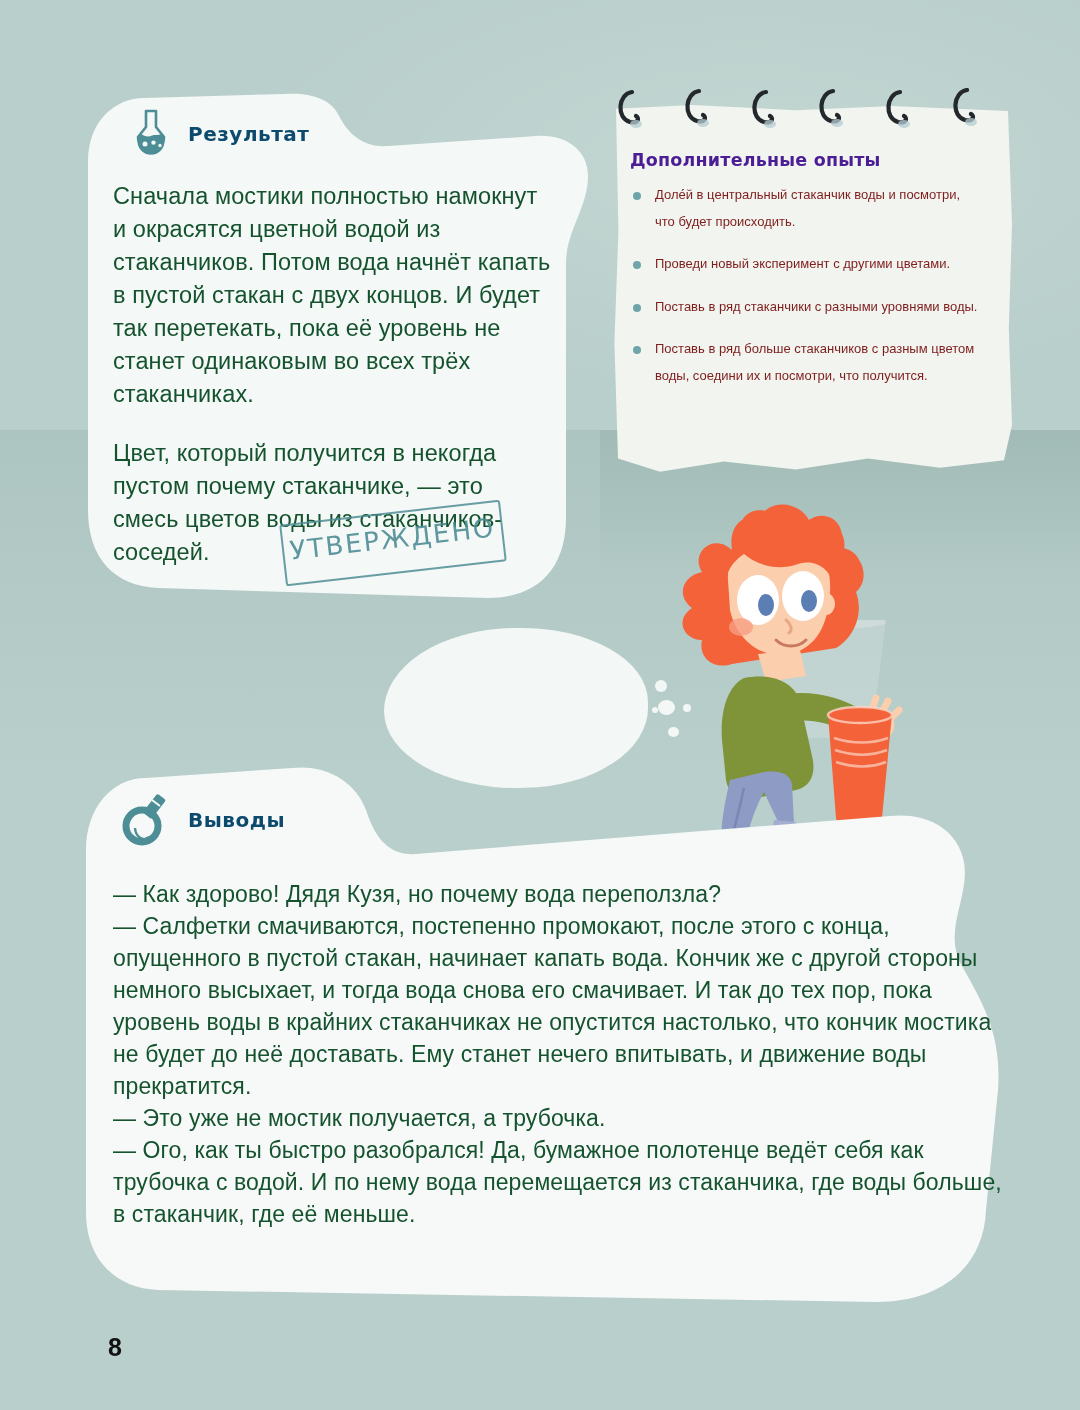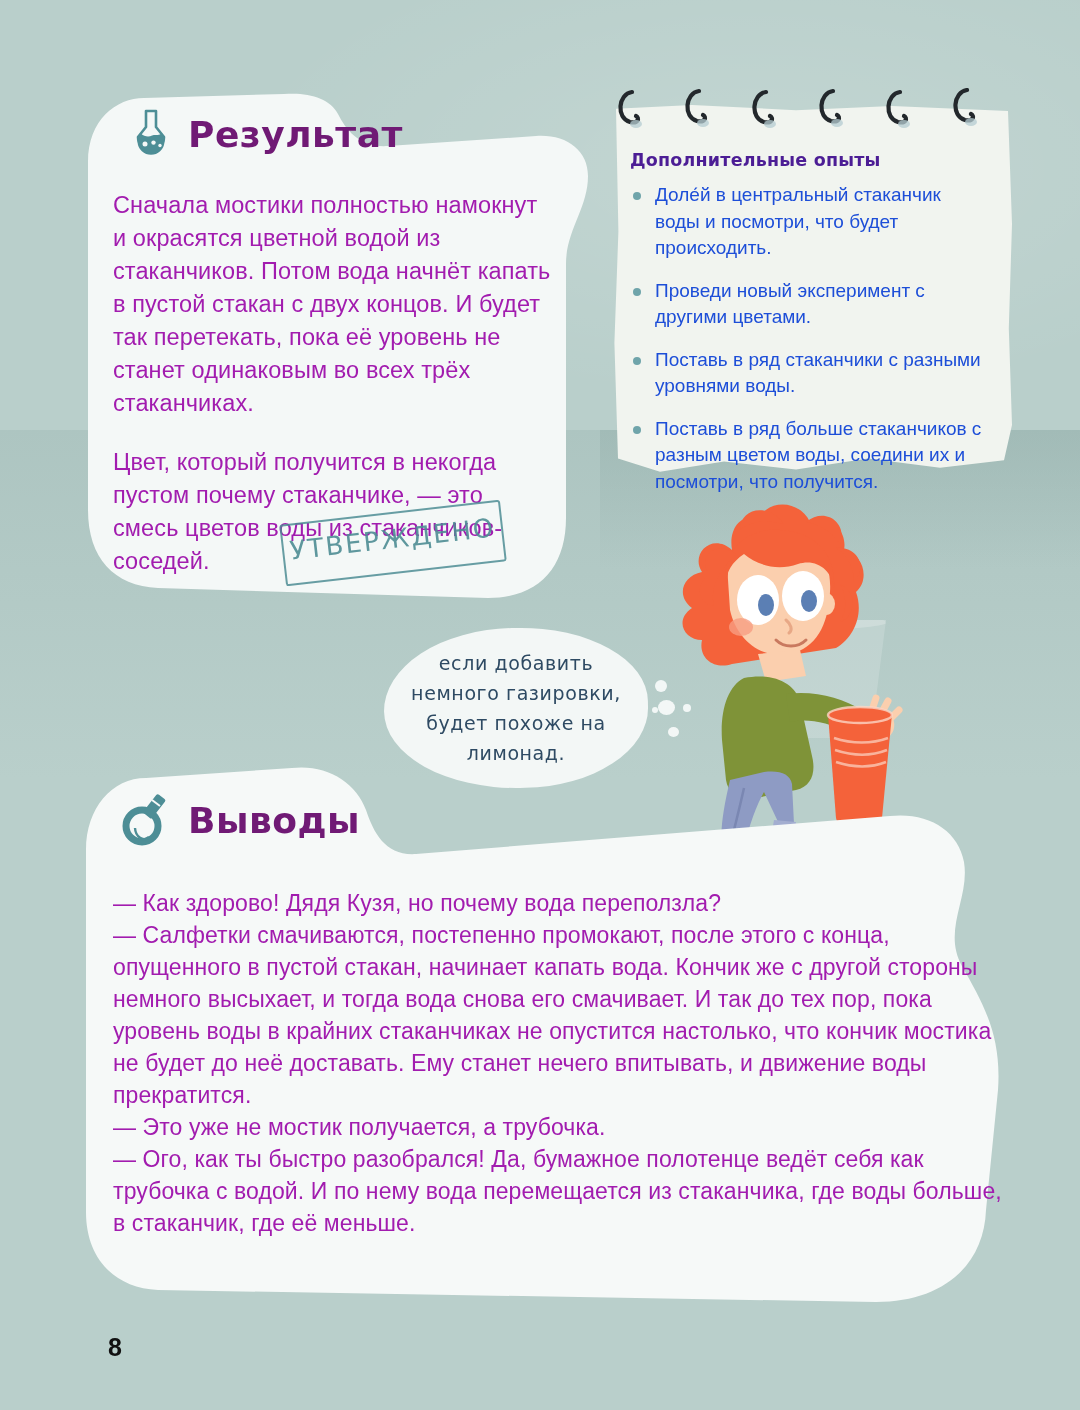--- a/index.html
+++ b/index.html
@@ -25,29 +25,29 @@
     position:absolute;left:88px;top:58px;width:500px;height:540px;
     background:#f4f8f7;
     filter:drop-shadow(0 0 0 rgba(0,0,0,0));
   }
   .blob-top{
     -webkit-clip-path:path("M56,40 C28,40 0,62 0,104 L0,452 C0,500 26,528 70,530 L400,540 C452,540 478,508 478,460 L478,206 C478,172 500,150 500,118 C500,92 478,76 448,78 L300,88 C272,90 258,72 250,56 C242,40 220,34 196,36 Z");
     clip-path:path("M56,40 C28,40 0,62 0,104 L0,452 C0,500 26,528 70,530 L400,540 C452,540 478,508 478,460 L478,206 C478,172 500,150 500,118 C500,92 478,76 448,78 L300,88 C272,90 258,72 250,56 C242,40 220,34 196,36 Z");
   }
   .section-head{position:absolute;display:flex;align-items:center;gap:14px;}
   .section-title{
-    color:#701a75;font-size:36px;font-weight:bold;letter-spacing:.5px;
+    color:#0c4a6e;font-size:20px;font-weight:bold;letter-spacing:.5px;
     font-family:"DejaVu Sans", sans-serif;
   }
   .head-result{left:128px;top:108px;}
   .head-concl{left:122px;top:790px;}
 
   .body-text{
-    position:absolute;color:#a21caf;
-    font-size:23.5px;line-height:33px;letter-spacing:.1px;margin-top:9px;
+    position:absolute;color:#14532d;
+    font-size:23.5px;line-height:33px;letter-spacing:.1px;
   }
   .result-text{left:113px;top:180px;width:440px;}
   .result-text p{margin:0 0 26px 0;}
 
   
   .stamp{
     position:absolute;left:282px;top:512px;width:222px;height:62px;
     transform:rotate(-6.5deg);
   }
   .stamp .frame{
@@ -73,21 +73,21 @@
     position:absolute;left:630px;top:150px;
     color:#4c1d95;font-size:17.5px;font-weight:bold;
     font-family:"DejaVu Sans", sans-serif;letter-spacing:.2px;
   }
   .notepad-list{
     position:absolute;left:630px;top:182px;width:352px;
     margin:0;padding:0;list-style:none;
   }
   .notepad-list li{
     position:relative;padding-left:25px;margin-bottom:16px;
-    font-size:19px;line-height:26.5px;color:#1d4ed8;
+    font-size:13px;line-height:26.5px;color:#7f1d1d;
   }
   .notepad-list li:before{
     content:"";position:absolute;left:3px;top:10px;
     width:8px;height:8px;border-radius:50%;background:#6fa4aa;
   }
   .spiral{position:absolute;top:88px;left:612px;width:400px;height:52px;}
 
   
   .bubble{
     position:absolute;left:384px;top:628px;width:264px;height:160px;
@@ -284,21 +284,20 @@
     <ellipse cx="220" cy="227" rx="32" ry="8" fill="#f4623a"></ellipse>
     <ellipse cx="220" cy="227" rx="32" ry="8" fill="none" stroke="#fbd6c6" stroke-width="2.5" opacity=".8"></ellipse>
     <path d="M194 250 C212 256 232 256 248 250" stroke="#fbd6c6" stroke-width="2.5" fill="none" opacity=".7"></path>
     <path d="M195 262 C213 268 232 268 247 262" stroke="#fbd6c6" stroke-width="2.5" fill="none" opacity=".7"></path>
     <path d="M196 274 C214 280 231 280 246 274" stroke="#fbd6c6" stroke-width="2.5" fill="none" opacity=".7"></path>
   </svg>
 
   <div class="bubble"></div>
   <div class="bubble-dot bubble-d1"></div>
   <div class="bubble-dot bubble-d2"></div>
-  <div class="bubble-text">если добавить немного газировки, будет похоже на лимонад.</div>
 
   <div class="blob-bottom"></div>
 
   <div class="section-head head-concl">
     <span>
       <svg width="52" height="56" viewBox="0 0 52 56">
         <circle cx="20" cy="36" r="16" fill="none" stroke="#4d8e96" stroke-width="7"></circle>
         <path d="M13 38 a9 12 0 0 0 14 9" fill="none" stroke="#4d8e96" stroke-width="2.4"></path>
         <rect x="27" y="4" width="11" height="24" rx="2" transform="rotate(38 32 16)" fill="#4d8e96"></rect>
         <path d="M30 10 l8 6" stroke="#f6f9f8" stroke-width="2"></path>

